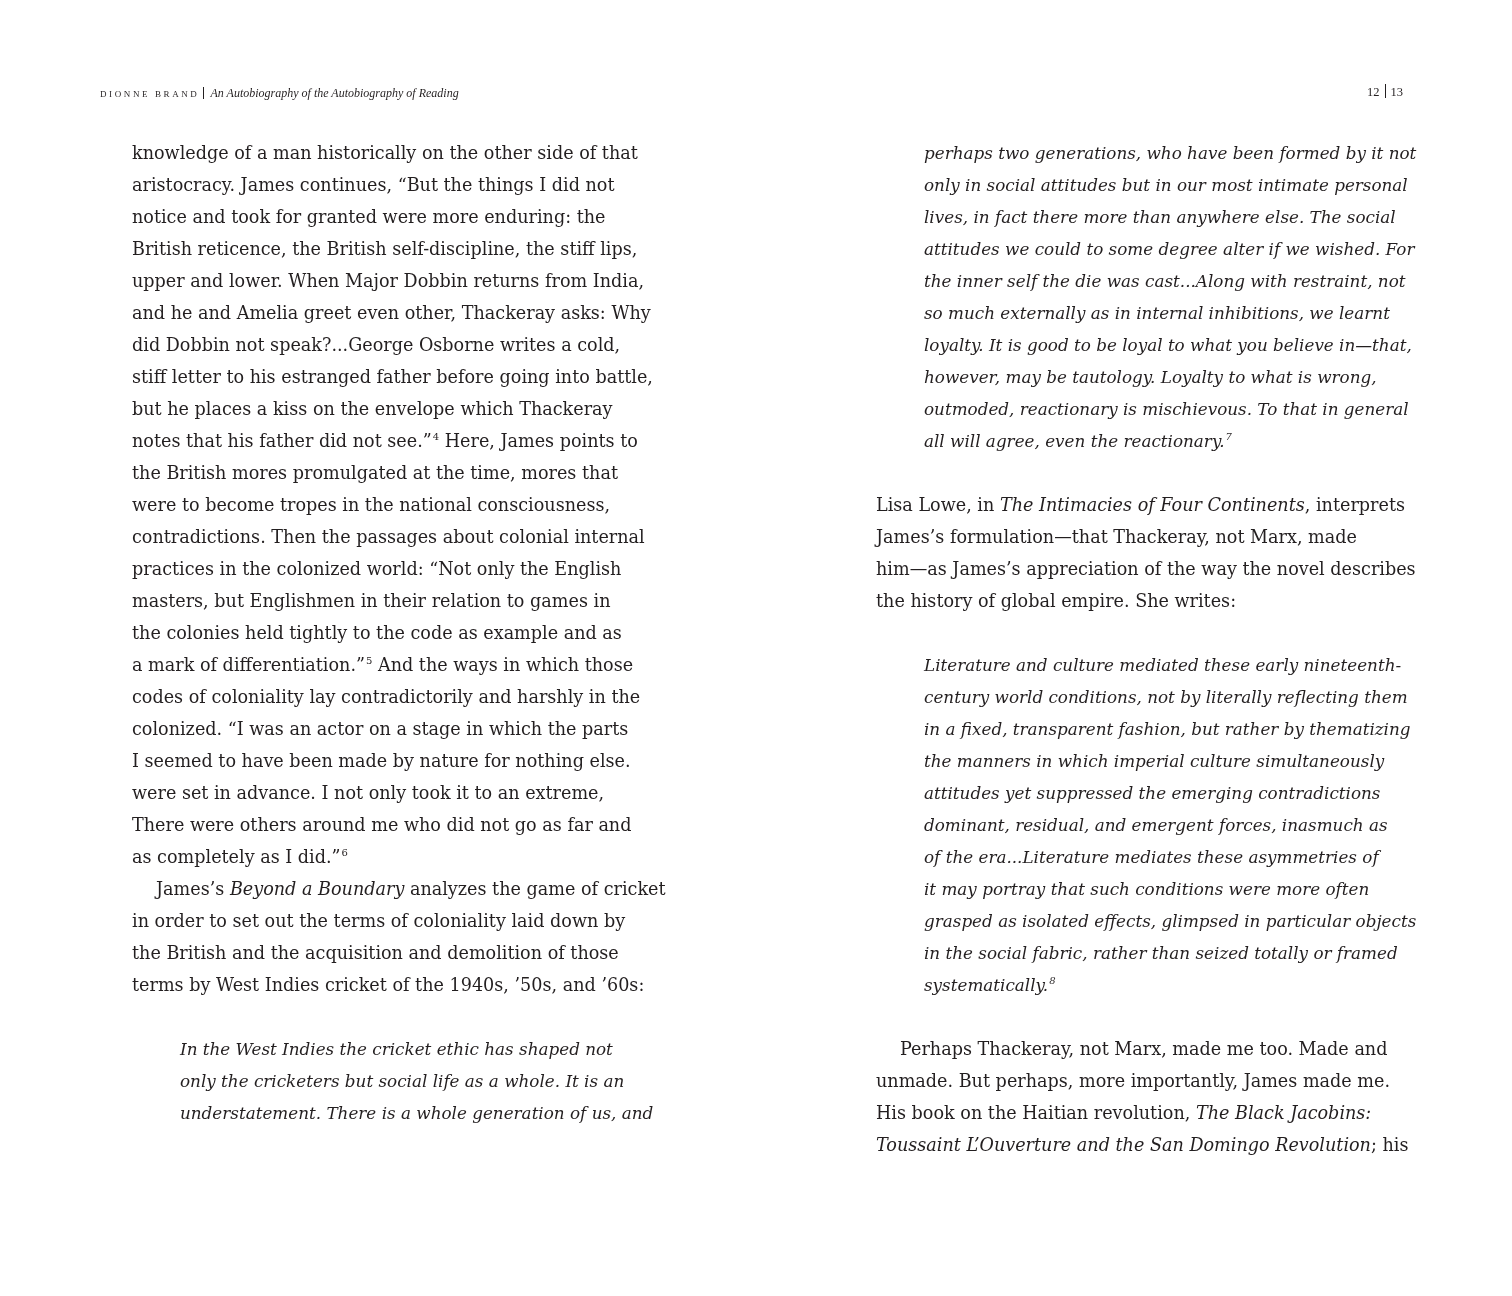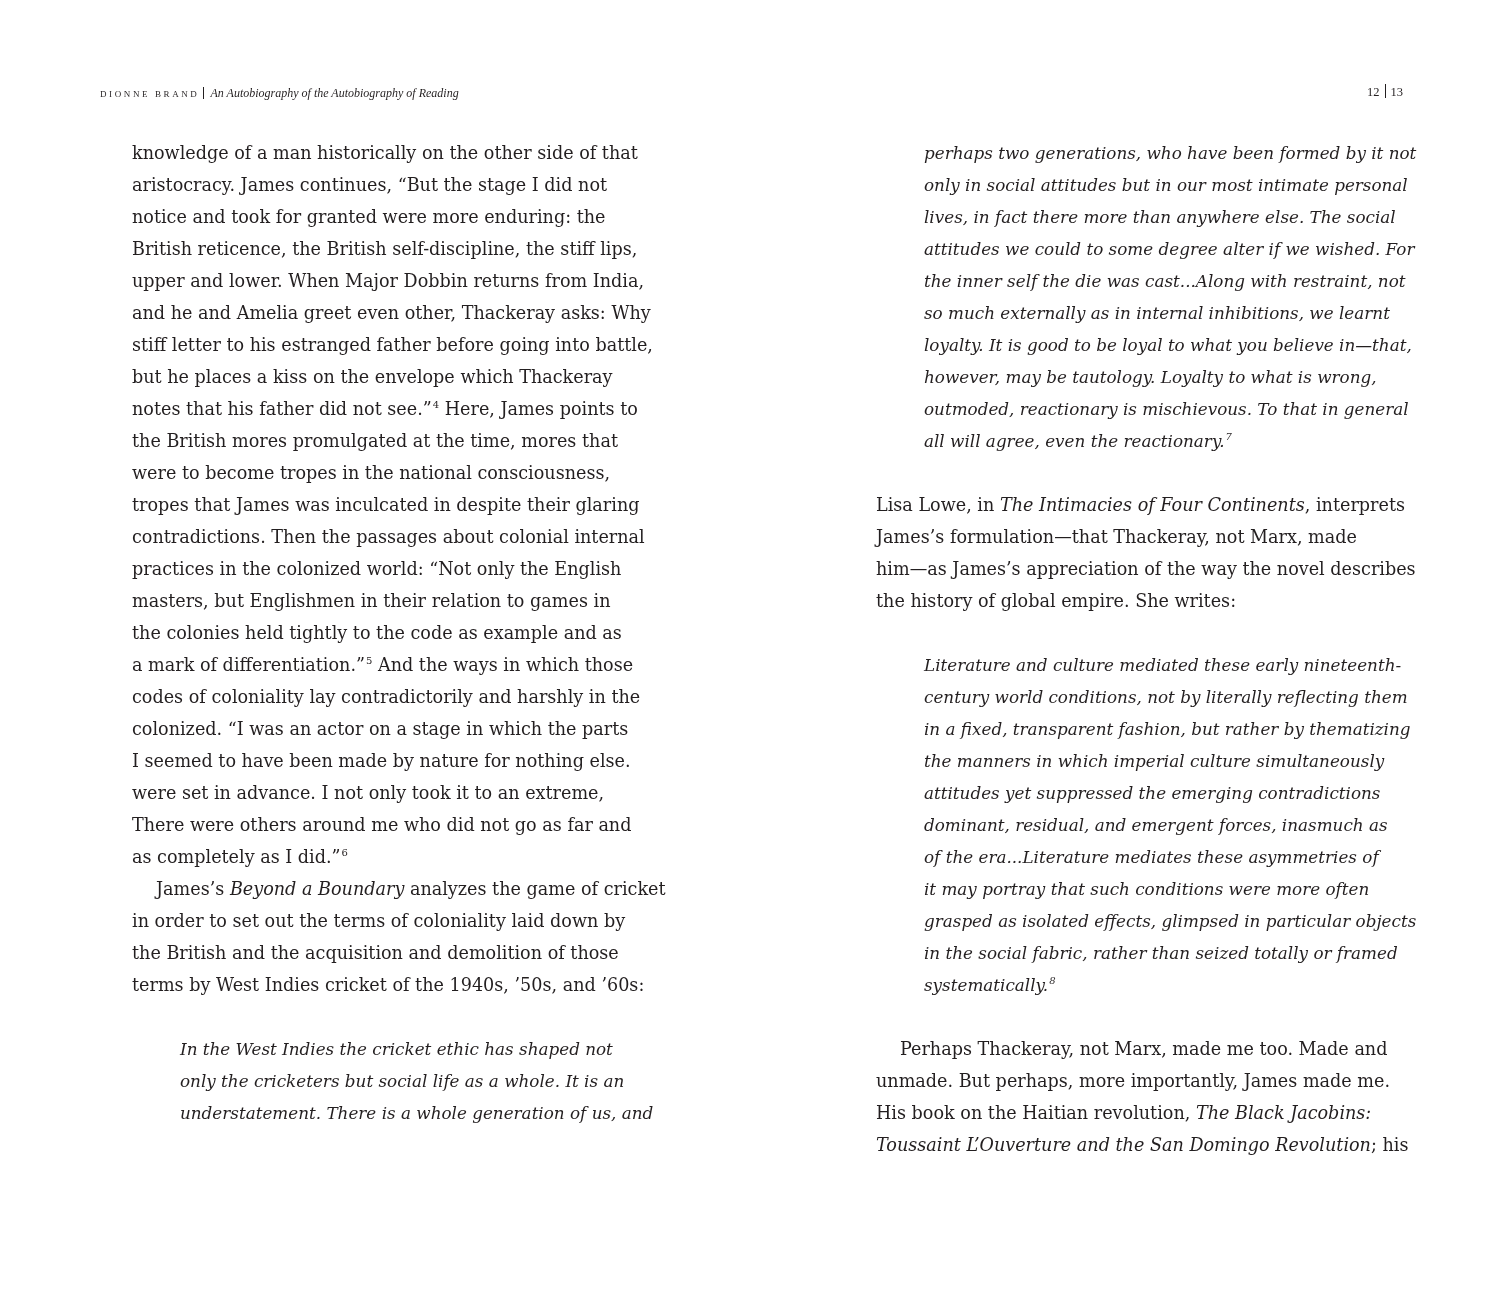--- a/index.html
+++ b/index.html
@@ -95,31 +95,31 @@
   <span class="author">Dionne Brand</span><span class="sep"></span><span class="book-title">An Autobiography of the Autobiography of Reading</span>
 </div>
 
 <div class="folio">
   <span>12</span><span class="sep"></span><span>13</span>
 </div>
 
 <div class="page page-left">
   <div id="lp-para1">
       <span class="line">knowledge of a man historically on the other side of that</span>
-      <span class="line">aristocracy. James continues, “But the stage I did not</span>
+      <span class="line">aristocracy. James continues, “But the things I did not</span>
       <span class="line">notice and took for granted were more enduring: the</span>
       <span class="line">British reticence, the British self-discipline, the stiff lips,</span>
       <span class="line">upper and lower. When Major Dobbin returns from India,</span>
       <span class="line">and he and Amelia greet even other, Thackeray asks: Why</span>
+      <span class="line">did Dobbin not speak?...George Osborne writes a cold,</span>
       <span class="line">stiff letter to his estranged father before going into battle,</span>
       <span class="line">but he places a kiss on the envelope which Thackeray</span>
       <span class="line"><span>notes that his father did not see.”</span><sup>4</sup><span> Here, James points to</span></span>
       <span class="line">the British mores promulgated at the time, mores that</span>
       <span class="line">were to become tropes in the national consciousness,</span>
-      <span class="line">tropes that James was inculcated in despite their glaring</span>
       <span class="line">contradictions. Then the passages about colonial internal</span>
       <span class="line">practices in the colonized world: “Not only the English</span>
       <span class="line">masters, but Englishmen in their relation to games in</span>
       <span class="line">the colonies held tightly to the code as example and as</span>
       <span class="line"><span>a mark of differentiation.”</span><sup>5</sup><span> And the ways in which those</span></span>
       <span class="line">codes of coloniality lay contradictorily and harshly in the</span>
       <span class="line">colonized. “I was an actor on a stage in which the parts</span>
       <span class="line">I seemed to have been made by nature for nothing else.</span>
       <span class="line">were set in advance. I not only took it to an extreme,</span>
       <span class="line">There were others around me who did not go as far and</span>

